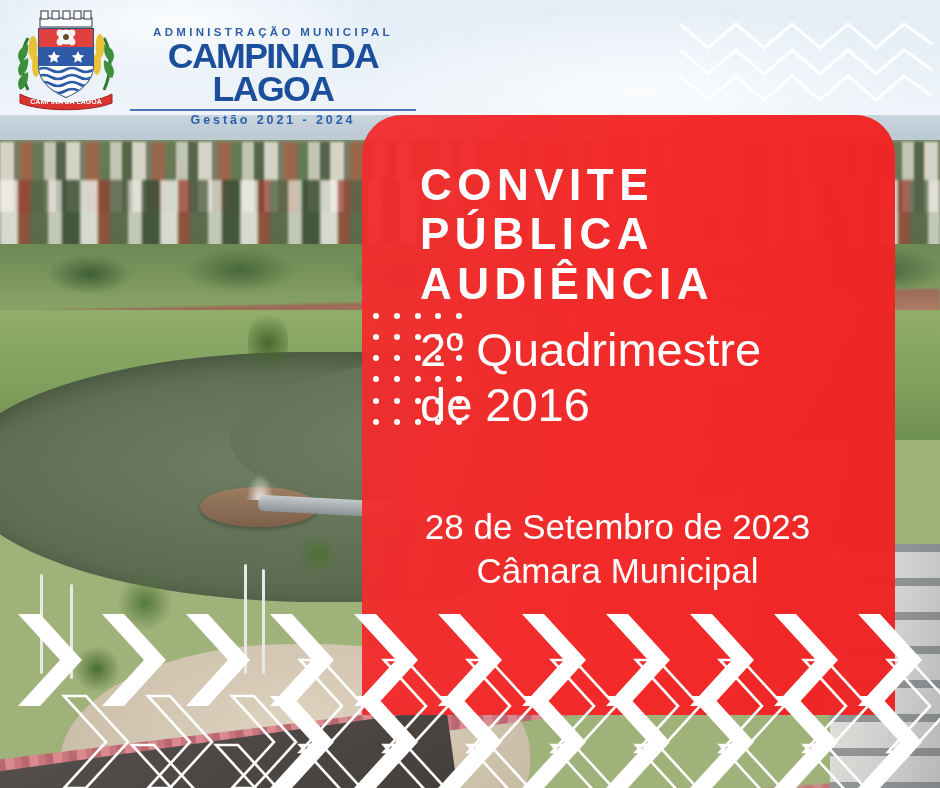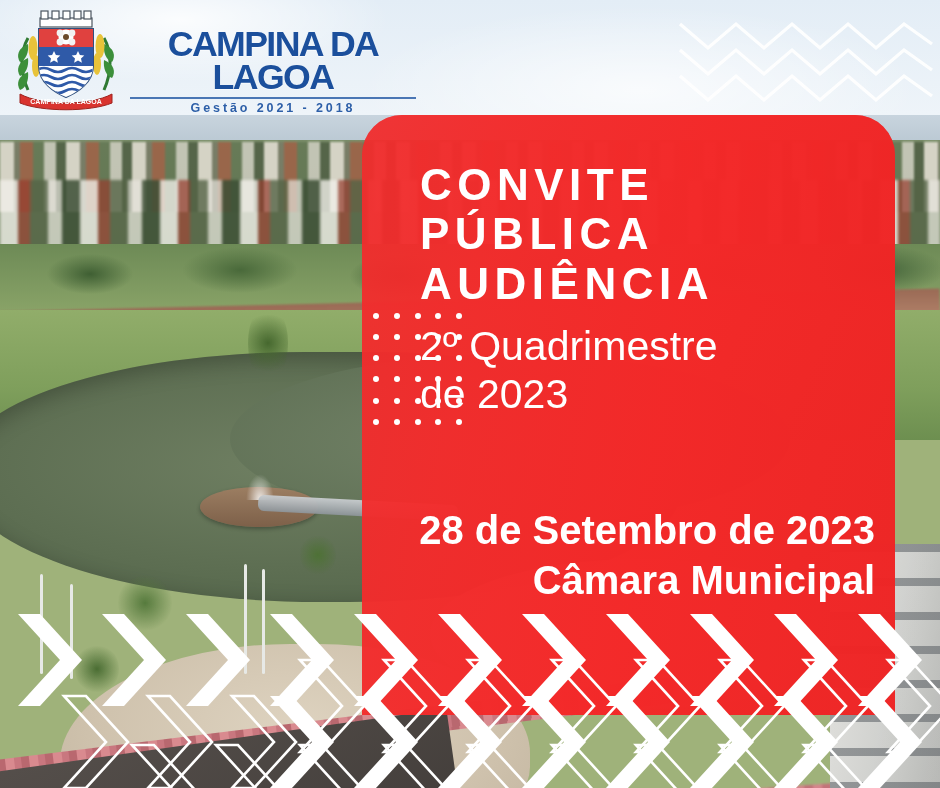--- a/index.html
+++ b/index.html
@@ -206,26 +206,26 @@
   
   .txt-wrap{
     position:absolute; left:420px; top:160px; width:455px; z-index:8;
     text-align:left; color:#ffffff;
   }
   .title-line{
     font-size:44px; font-weight:bold; letter-spacing:5.5px; line-height:1.12;
     text-transform:uppercase;
   }
   .subtitle{
-    font-size:41px; font-weight:300; line-height:1.18; margin-top:14px;
+    font-size:47px; font-weight:300; line-height:1.18; margin-top:14px;
   }
   .details{
     position:absolute; left:360px; top:505px; width:515px; z-index:8;
-    text-align:right; color:#ffffff;
-    font-size:40px; font-weight:700; line-height:1.26;
+    text-align:center; color:#ffffff;
+    font-size:35px; font-weight:400; line-height:1.26;
   }
 
   
   .chev-layer{ position:absolute; left:0; top:0; width:940px; height:788px; z-index:9; pointer-events:none; }
 </style>
 </head>
 <body>
 
 <div id="poster">
 
@@ -292,21 +292,21 @@
       <div class="dot"></div>
       <div class="dot"></div>
       <div class="dot"></div>
     </div>
 
   <div class="txt-wrap">
     <div class="title-line">CONVITE</div>
     <div class="title-line">PÚBLICA</div>
     <div class="title-line">AUDIÊNCIA</div>
     <div class="subtitle">2º Quadrimestre</div>
-    <div class="subtitle" style="margin-top:0">de 2023</div>
+    <div class="subtitle" style="margin-top:0">de 2016</div>
   </div>
 
   <div class="details">
     <div>28 de Setembro de 2023</div>
     <div>Câmara Municipal</div>
   </div>
 
   <svg class="chev-layer" viewBox="0 0 940 788" xmlns="http://www.w3.org/2000/svg">
     <defs>
 
@@ -437,18 +437,19 @@
       </g>
     </g>
 
     <g>
       <path d="M8,90 C30,102 78,102 100,90 L100,99 C78,108 30,108 8,99 Z" fill="#d9342f" stroke="#9e231f" stroke-width="1"></path>
       <text x="54" y="100" font-family="Liberation Sans, sans-serif" font-size="7" font-weight="bold" fill="#ffffff" text-anchor="middle">CAMPINA DA LAGOA</text>
     </g>
   </svg>
 
   <div class="logo-text">
+    <div class="logo-admin">ADMINISTRAÇÃO MUNICIPAL</div>
     <div class="logo-city">CAMPINA DA LAGOA</div>
     <div class="logo-rule"></div>
-    <div class="logo-gestao">Gestão 2021 - 2018</div>
+    <div class="logo-gestao">Gestão 2021 - 2024</div>
   </div>
 
 </div>
 
 </body></html>

